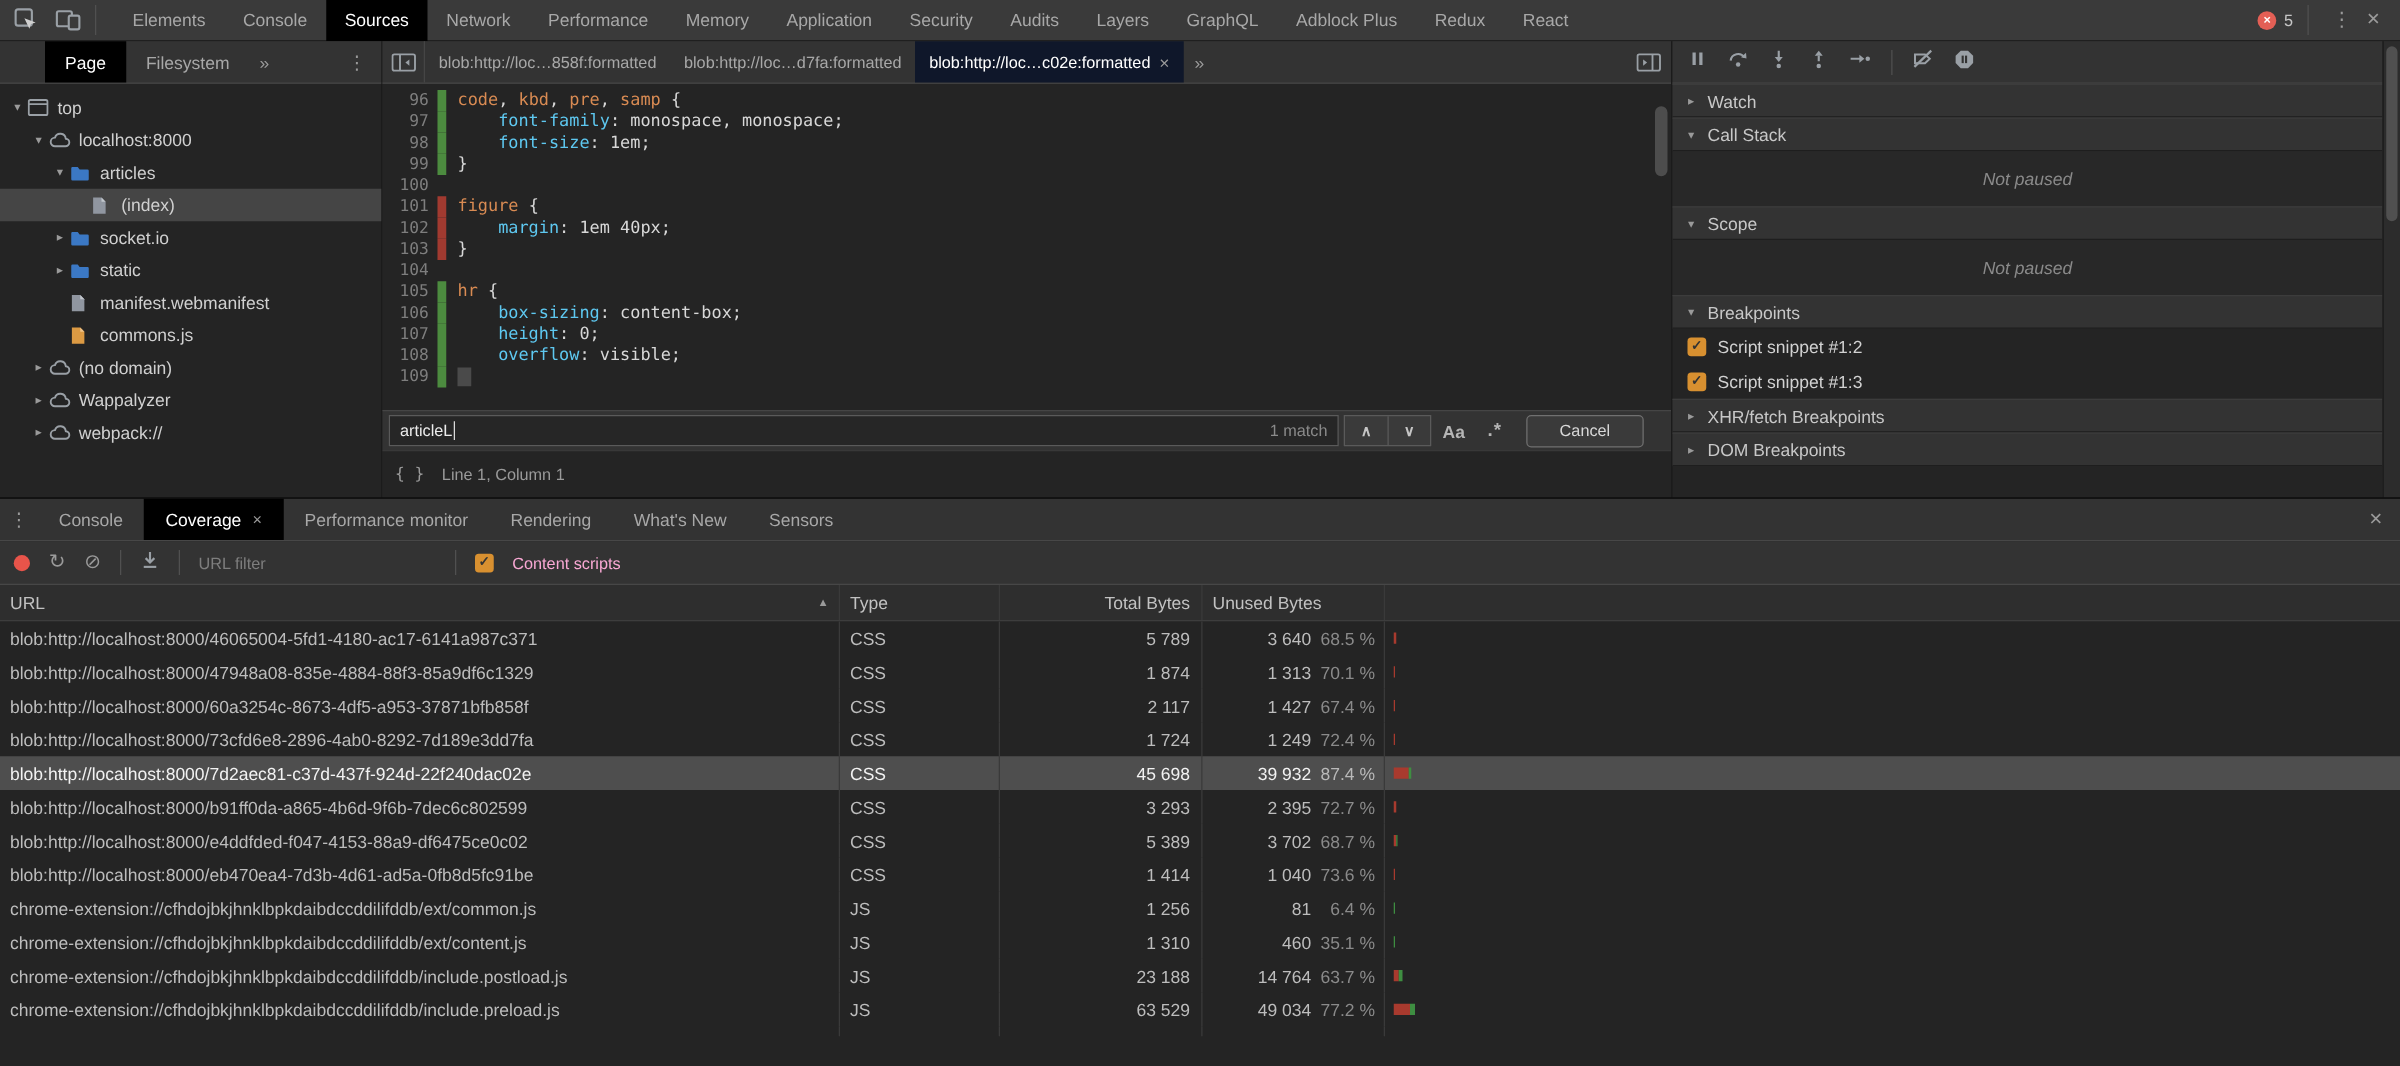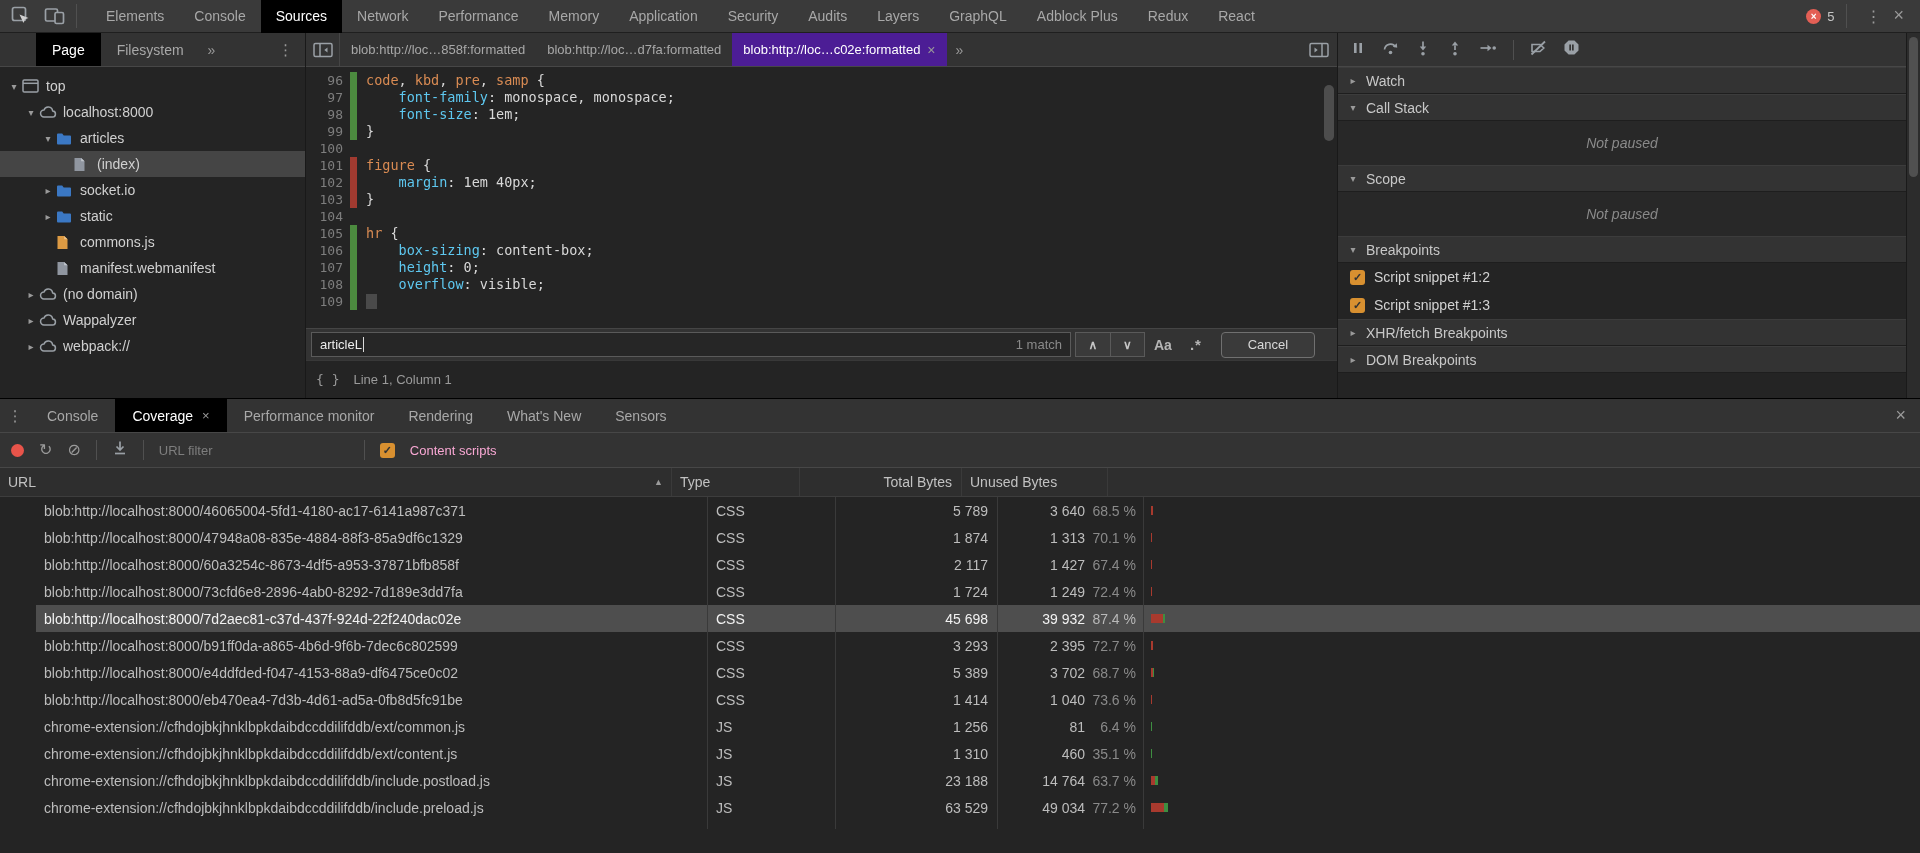--- a/index.html
+++ b/index.html
@@ -33,21 +33,21 @@
   .arr { width:16px; font-size:10px; color:#9a9a9a; text-align:center; flex:none; }
   .ticon { width:20px; display:flex; align-items:center; flex:none; }
   .tlabel { margin-left:4px; white-space:nowrap; }
 
   
   .editor { position:absolute; left:306px; top:33px; width:1031px; height:365px; display:flex; flex-direction:column; background:#242424; }
   .etabstrip { height:34px; background:#333; border-bottom:1px solid #474747; display:flex; align-items:stretch; flex:none; }
   .nav-toggle { width:34px; border-right:1px solid #454545; display:flex; align-items:center; justify-content:center; flex:none; }
   .etabs { display:flex; align-items:stretch; }
   .etab { display:flex; align-items:center; gap:7px; padding:0 11px; font-size:13px; color:#a8a8a8; white-space:nowrap; }
-  .etab.active { background:#4c1d95; color:#fff; }
+  .etab.active { background:#0f172a; color:#fff; }
   .etab .tclose { color:#9a9a9a; font-size:14px; }
   .etab-over { display:flex; align-items:center; color:#9a9a9a; padding:0 9px; font-size:14px; }
   .panel-toggle { margin-left:auto; width:36px; display:flex; align-items:center; justify-content:center; }
   .codearea { height:261px; position:relative; padding-top:5px; overflow:hidden; flex:none; }
   .cline { display:flex; height:17px; font-family:"DejaVu Sans Mono", monospace; font-size:13.5px; line-height:17px; }
   .lnum { width:44px; text-align:right; color:#7e7e7e; padding-right:7px; font-size:13px; font-family:"DejaVu Sans Mono", monospace; flex:none; }
   .cov { width:7px; margin-right:9px; flex:none; }
   .cov.g { background:#4c8b3f; }
   .cov.r { background:#a13a30; }
   .codetext { white-space:pre; color:#d8d8d8; }
@@ -97,21 +97,21 @@
   .thead { height:29px; background:#2e2e2e; display:flex; align-items:stretch; font-size:14px; color:#c2c2c2; border-bottom:1px solid #3d3d3d; }
   .thead .cell { display:flex; align-items:center; }
   .cell { border-right:1px solid #3a3a3a; flex:none; }
   .c-url  { width:672px; padding-left:8px; position:relative; }
   .c-type { width:128px; padding-left:8px; }
   .c-total{ width:162px; padding-right:9px; justify-content:flex-end; }
   .c-unus { width:146px; }
   .c-bars { flex:1 1 auto; border-right:none; padding-left:7px; }
   .sortarrow { position:absolute; right:8px; top:50%; transform:translateY(-50%); font-size:9px; color:#9a9a9a; }
   .rows { height:332px; overflow:hidden; }
-  .trw { height:27px; display:flex; align-items:stretch; font-size:14px; color:#bdbdbd;margin-left:36px; }
+  .trw { height:27px; display:flex; align-items:stretch; font-size:14px; color:#bdbdbd; }
   .trw .cell { display:flex; align-items:center; overflow:hidden; white-space:nowrap; }
   .trw.rsel { background:#4e4e4e; color:#f2f2f2; }
   .uval { flex:1; text-align:right; }
   .upct { width:58px; text-align:right; color:#8a8a8a; padding-right:7px; }
   .trw.rsel .upct { color:#b9b9b9; }
   .bar { height:9px; }
   .bar.r { background:#a83a2e; }
   .bar.g { background:#3e8e41; }
   .dstatus { height:25px; background:#333; border-top:1px solid #474747; display:flex; align-items:center; padding-left:10px; font-size:13px; color:#c8c8c8; }
 </style>
@@ -222,35 +222,35 @@
             <svg width="16" height="13">
               <path d="M1 2.6 a1 1 0 0 1 1 -1 h4.2 l1.5 2 H14 a1 1 0 0 1 1 1 v6.8 a1 1 0 0 1 -1 1 H2 a1 1 0 0 1 -1 -1 z" fill="#3b78c4"></path>
             </svg>
           </span>
           <span class="tlabel">static</span>
         </div>
         <div class="trow" style="padding-left: 40px;">
           <span class="arr"></span>
           <span class="ticon">
             <svg width="13" height="15">
+              <path d="M1.5 1 h6.7 l3.3 3.3 V14 H1.5 z" fill="#9096a0"></path>
+              <path d="M8.2 1 l3.3 3.3 H8.2 z" fill="#c2c7cd"></path>
+            </svg>
+          </span>
+          <span class="tlabel">manifest.webmanifest</span>
+        </div>
+        <div class="trow" style="padding-left: 40px;">
+          <span class="arr"></span>
+          <span class="ticon">
+            <svg width="13" height="15">
               <path d="M1.5 1 h6.7 l3.3 3.3 V14 H1.5 z" fill="#dc9a43"></path>
               <path d="M8.2 1 l3.3 3.3 H8.2 z" fill="#efc389"></path>
             </svg>
           </span>
           <span class="tlabel">commons.js</span>
-        </div>
-        <div class="trow" style="padding-left: 40px;">
-          <span class="arr"></span>
-          <span class="ticon">
-            <svg width="13" height="15">
-              <path d="M1.5 1 h6.7 l3.3 3.3 V14 H1.5 z" fill="#9096a0"></path>
-              <path d="M8.2 1 l3.3 3.3 H8.2 z" fill="#c2c7cd"></path>
-            </svg>
-          </span>
-          <span class="tlabel">manifest.webmanifest</span>
         </div>
         <div class="trow" style="padding-left: 23px;">
           <span class="arr">▸</span>
           <span class="ticon">
             <svg width="19" height="14">
               <path d="M5 12 h8.3 a3 3 0 0 0 0.3 -6 a4.4 4.4 0 0 0 -8.6 -0.9 a3.3 3.3 0 0 0 0 6.9 z" fill="none" stroke="#9aa0a6" stroke-width="1.5" stroke-linejoin="round"></path>
             </svg>
           </span>
           <span class="tlabel">(no domain)</span>
         </div>

